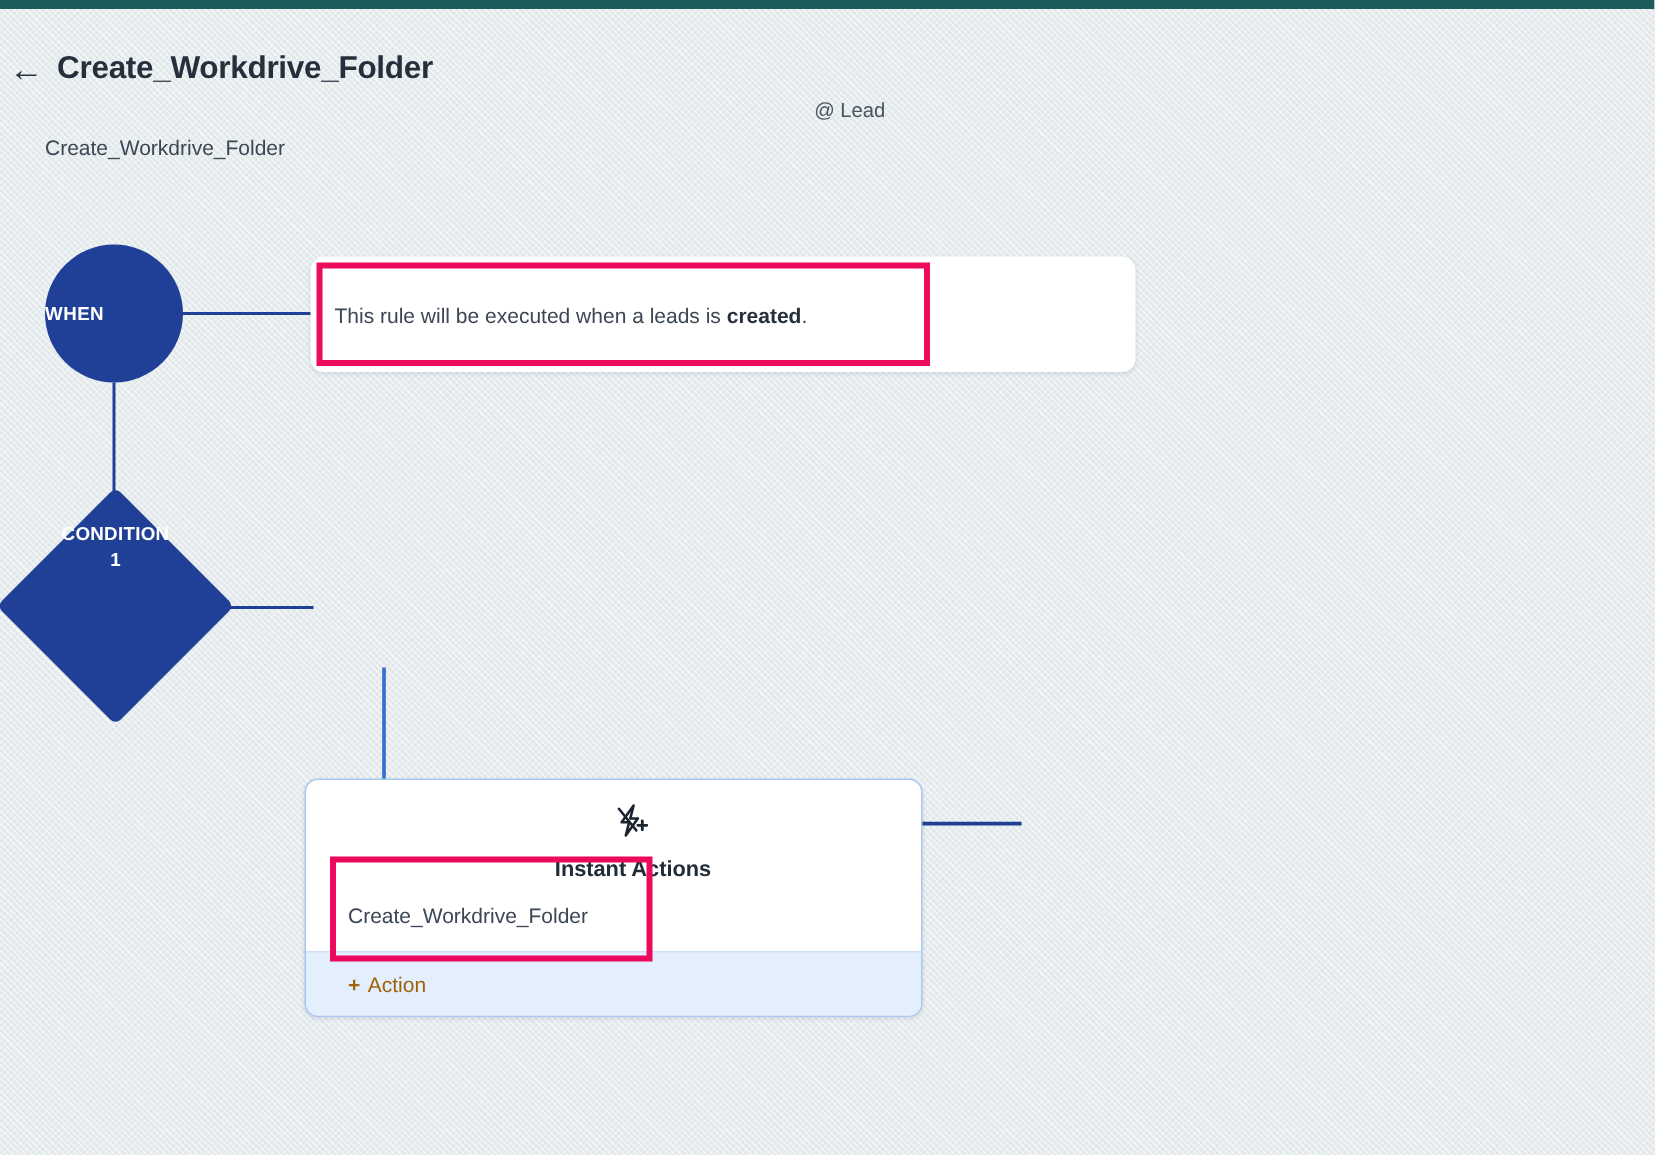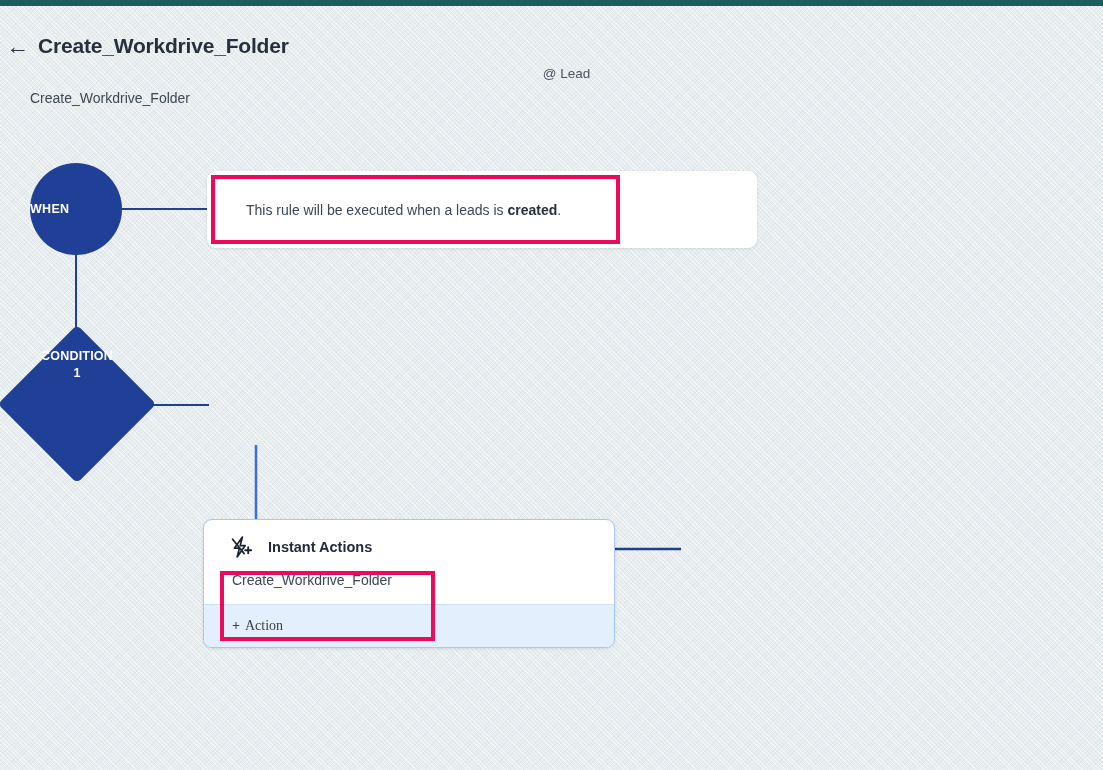--- a/index.html
+++ b/index.html
@@ -142,21 +142,21 @@
     position: absolute;
     background: #ffffff;
     border-radius: 9px;
     box-shadow: 0 1px 3px rgba(40,60,90,0.13);
     display: flex;
     align-items: center;
     z-index: 2;
     cursor: pointer;
   }
   .flow-card .card-text {
-    padding-left: 39px;
+    padding-left: 16px;
     font-size: 14px;
     color: #3c4654;
   }
   .flow-card .card-text b { font-weight: bold; color: #262f3c; }
 
   #when-card  { left: 207px; top: 171px; width: 550px; height: 77px; }
   #cond-card  { left: 207px; top: 366px; width: 550px; height: 79px; }
 
   
   #instant-actions-card {
@@ -169,20 +169,21 @@
     background: #ffffff;
     box-shadow: 0 1px 3px rgba(40,60,90,0.13);
     overflow: hidden;
     z-index: 3;
   }
   #instant-actions-header {
     display: flex;
     align-items: center;
     gap: 14px;
     padding: 16px 0 10px 26px;
+    flex-direction: column;
   }
   #instant-actions-title {
     font-size: 14.5px;
     font-weight: bold;
     color: #222b38;
   }
   #instant-actions-body {
     padding: 4px 0 16px 28px;
   }
   #function-label {
@@ -193,23 +194,22 @@
   }
   #function-value {
     font-size: 14px;
     color: #3c4654;
   }
   #add-action-footer {
     background: #e3effd;
     border-top: 1px solid #cfe0f6;
     padding: 13px 0 13px 28px;
     font-size: 14px;
-    color: #404040;
-    cursor: pointer;
-    font-family: Liberation Serif, serif;
+    color: #a16207;
+    cursor: pointer;
   }
   #add-action-footer .plus { font-weight: bold; margin-right: 5px; }
 
   
   #scheduled-actions-card {
     position: absolute;
     left: 681px;
     top: 525px;
     width: 410px;
     height: 48px;

